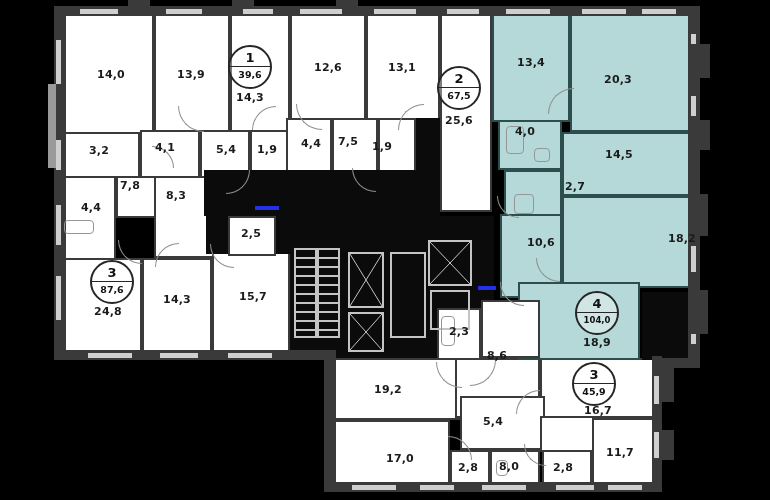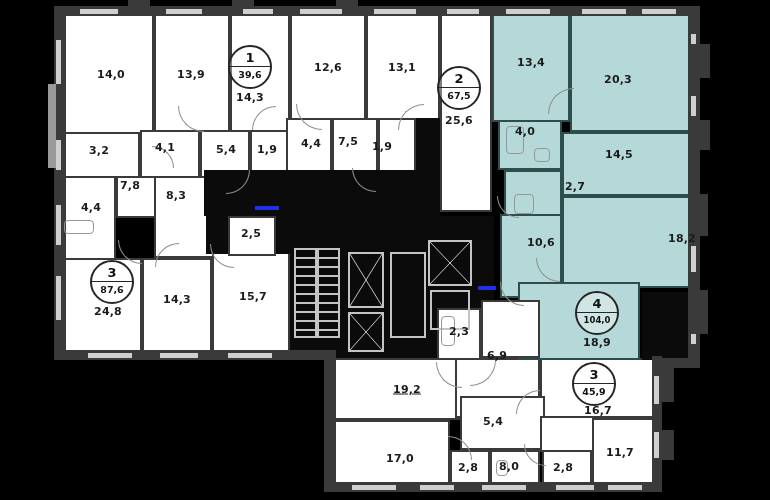--- a/index.html
+++ b/index.html
@@ -197,23 +197,23 @@
     <div class="lbl" style="left: 382px; top: 146px;">1,9</div>
     <div class="lbl" style="left: 525px; top: 131px;">4,0</div>
     <div class="lbl" style="left: 619px; top: 154px;">14,5</div>
     <div class="lbl" style="left: 559px; top: 186px; margin-left: 16px;">2,7</div>
     <div class="lbl" style="left: 541px; top: 242px;">10,6</div>
     <div class="lbl" style="left: 650px; top: 238px; margin-left: 32px;">18,2</div>
     <div class="lbl" style="left: 597px; top: 342px;">18,9</div>
     <div class="lbl" style="left: 108px; top: 311px;">24,8</div>
     <div class="lbl" style="left: 177px; top: 299px;">14,3</div>
     <div class="lbl" style="left: 253px; top: 296px;">15,7</div>
-    <div class="lbl" style="left: 407px; top: 389px; text-decoration: underline;">19,2</div>
+    <div class="lbl" style="left: 388px; top: 389px;">19,2</div>
     <div class="lbl" style="left: 459px; top: 331px;">2,3</div>
-    <div class="lbl" style="left: 497px; top: 355px;">6,9</div>
+    <div class="lbl" style="left: 497px; top: 355px;">8,6</div>
     <div class="lbl" style="left: 493px; top: 421px;">5,4</div>
     <div class="lbl" style="left: 598px; top: 410px;">16,7</div>
     <div class="lbl" style="left: 400px; top: 458px;">17,0</div>
     <div class="lbl" style="left: 468px; top: 467px;">2,8</div>
     <div class="lbl" style="left: 509px; top: 466px;">8,0</div>
     <div class="lbl" style="left: 563px; top: 467px;">2,8</div>
     <div class="lbl" style="left: 620px; top: 452px;">11,7</div>
     <div class="badge" style="left: 250px; top: 67px;">
       <div class="num">1</div>
       <div class="ar">39,6</div>

